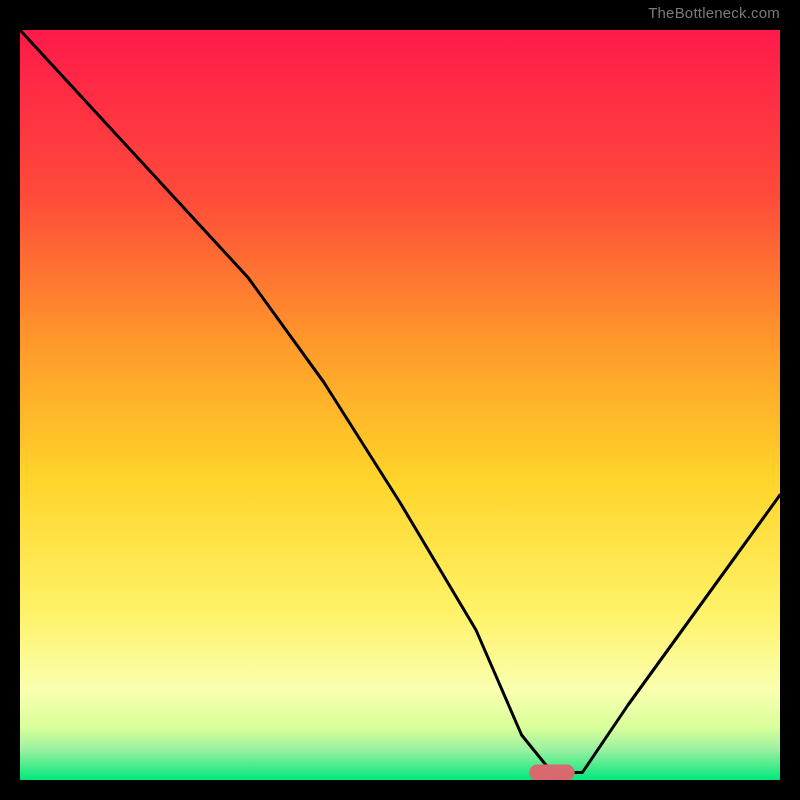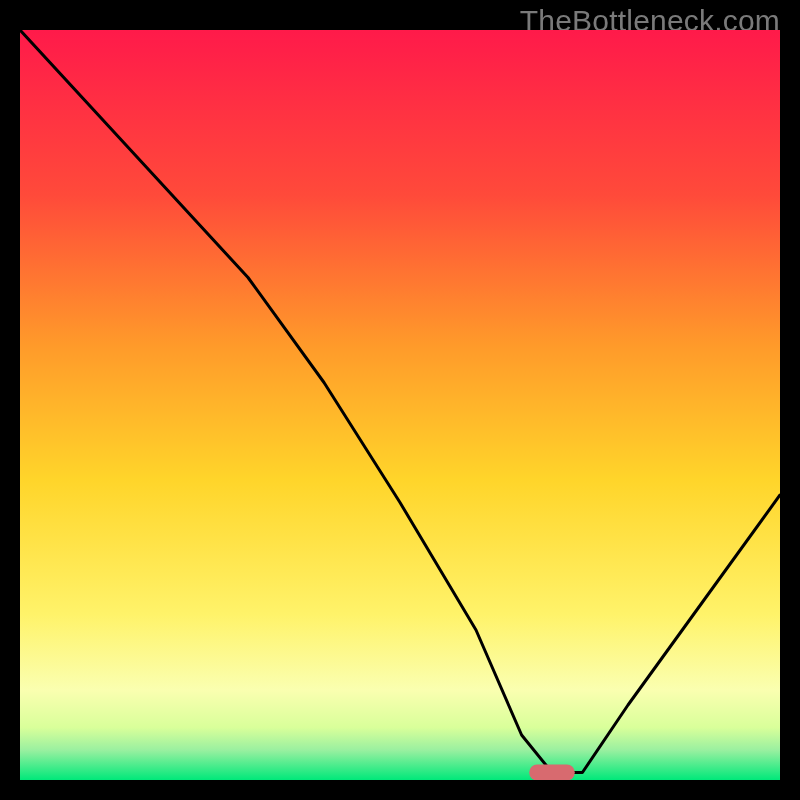--- a/index.html
+++ b/index.html
@@ -15,21 +15,21 @@
     position: relative;
     width: 800px;
     height: 800px;
     background: #000;
   }
   .watermark {
     position: absolute;
     top: 4px;
     right: 20px;
     color: #7a7a7a;
-    font-size: 30px;
+    font-size: 15px;
     font-weight: 500;
     letter-spacing: 0.2px;
   }
   .plot-wrap {
     position: absolute;
     left: 20px;
     top: 30px;
     width: 760px;
     height: 750px;
   }

